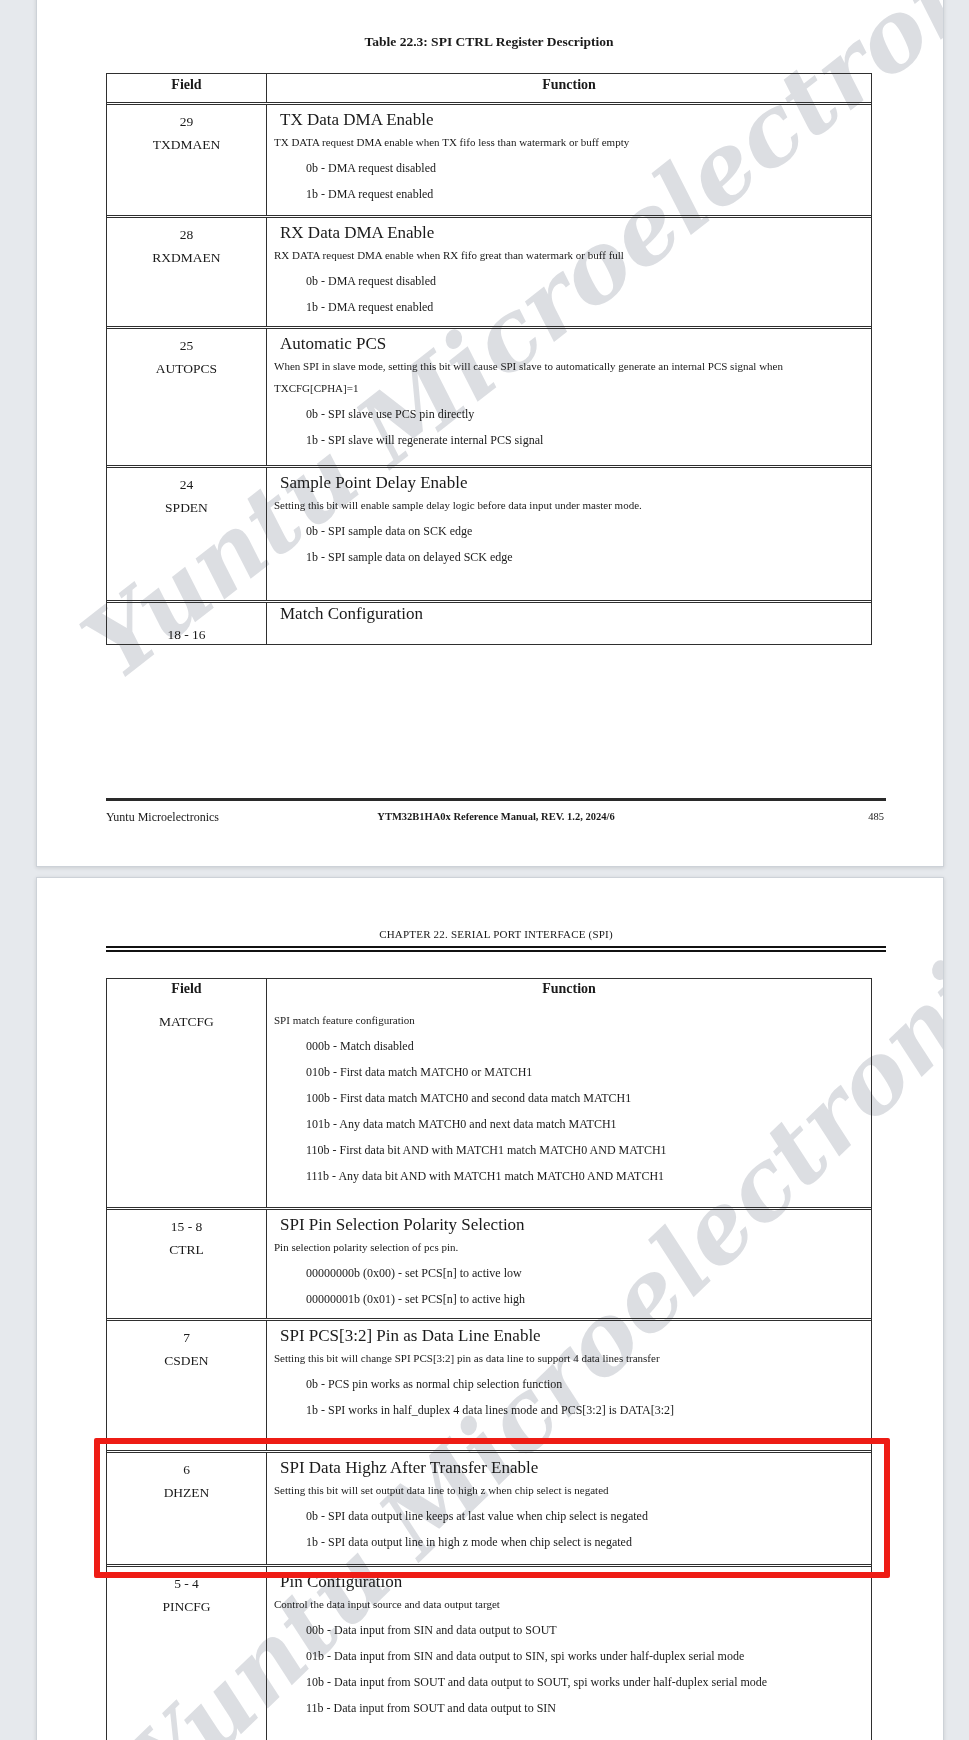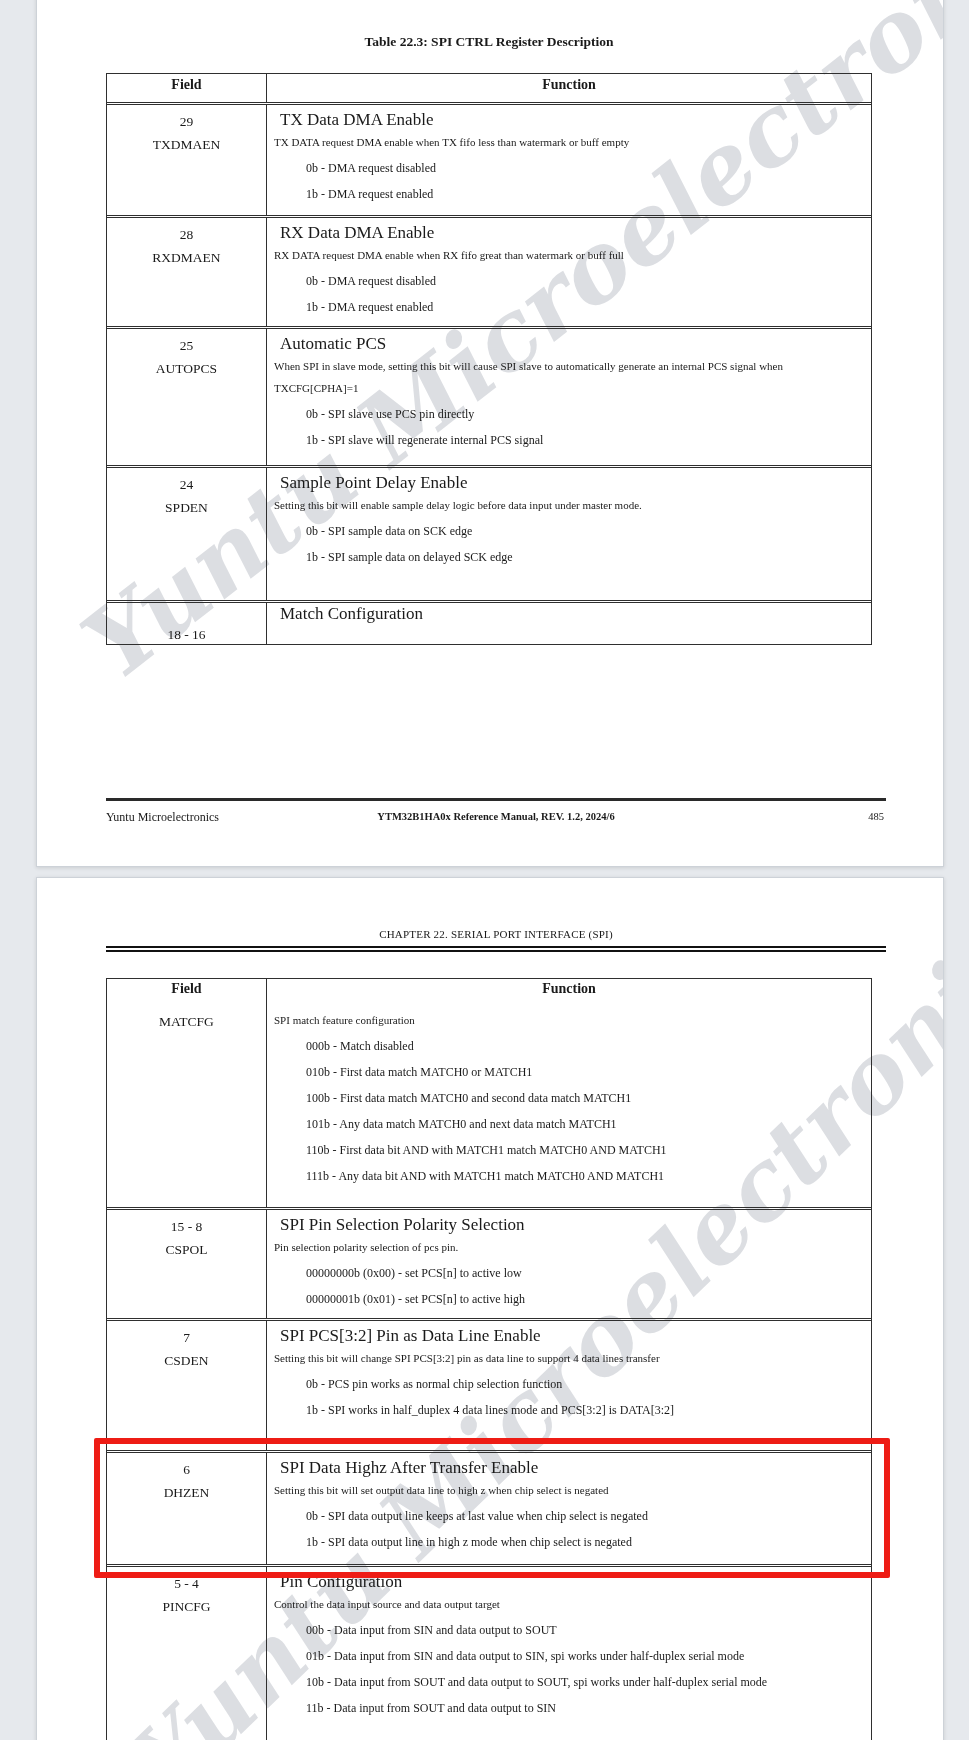--- a/index.html
+++ b/index.html
@@ -167,21 +167,21 @@
           <div class="fopt">100b - First data match MATCH0 and second data match MATCH1</div>
           <div class="fopt">101b - Any data match MATCH0 and next data match MATCH1</div>
           <div class="fopt">110b - First data bit AND with MATCH1 match MATCH0 AND MATCH1</div>
           <div class="fopt">111b - Any data bit AND with MATCH1 match MATCH0 AND MATCH1</div>
         </div>
       </div>
 
       <div class="t-row" style="min-height:111px">
         <div class="c-field">
           <div class="bits">15 - 8</div>
-          <div class="fname">CSPOL</div>
+          <div class="fname">CTRL</div>
         </div>
         <div class="c-func">
           <div class="fhead">SPI Pin Selection Polarity Selection</div>
           <div class="fdesc">Pin selection polarity selection of pcs pin.</div>
           <div class="fopt">00000000b (0x00) - set PCS[n] to active low</div>
           <div class="fopt">00000001b (0x01) - set PCS[n] to active high</div>
         </div>
       </div>
 
       <div class="t-row" style="min-height:132px">

